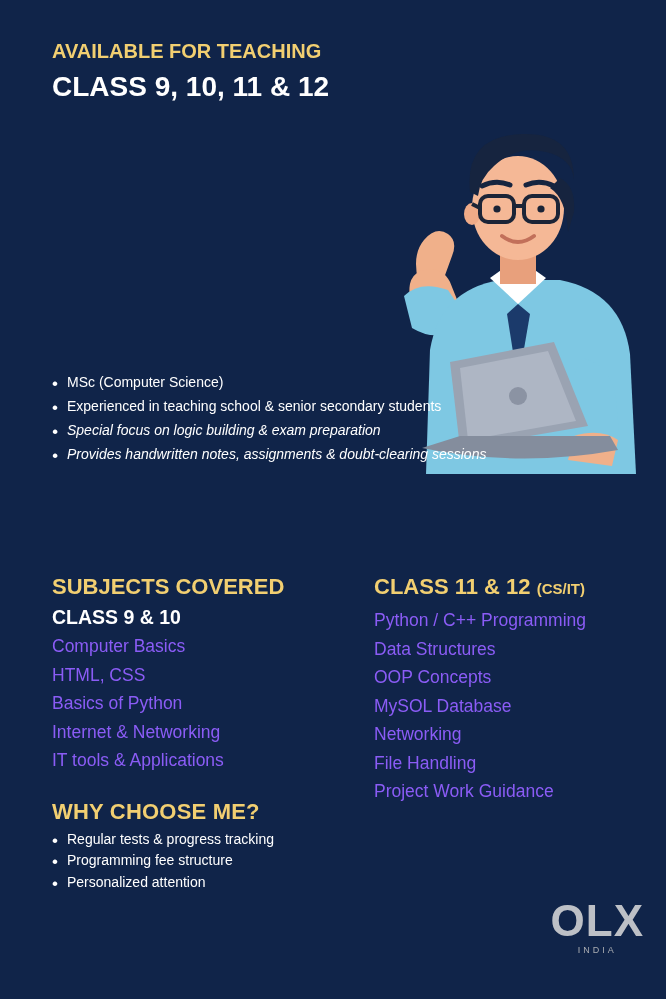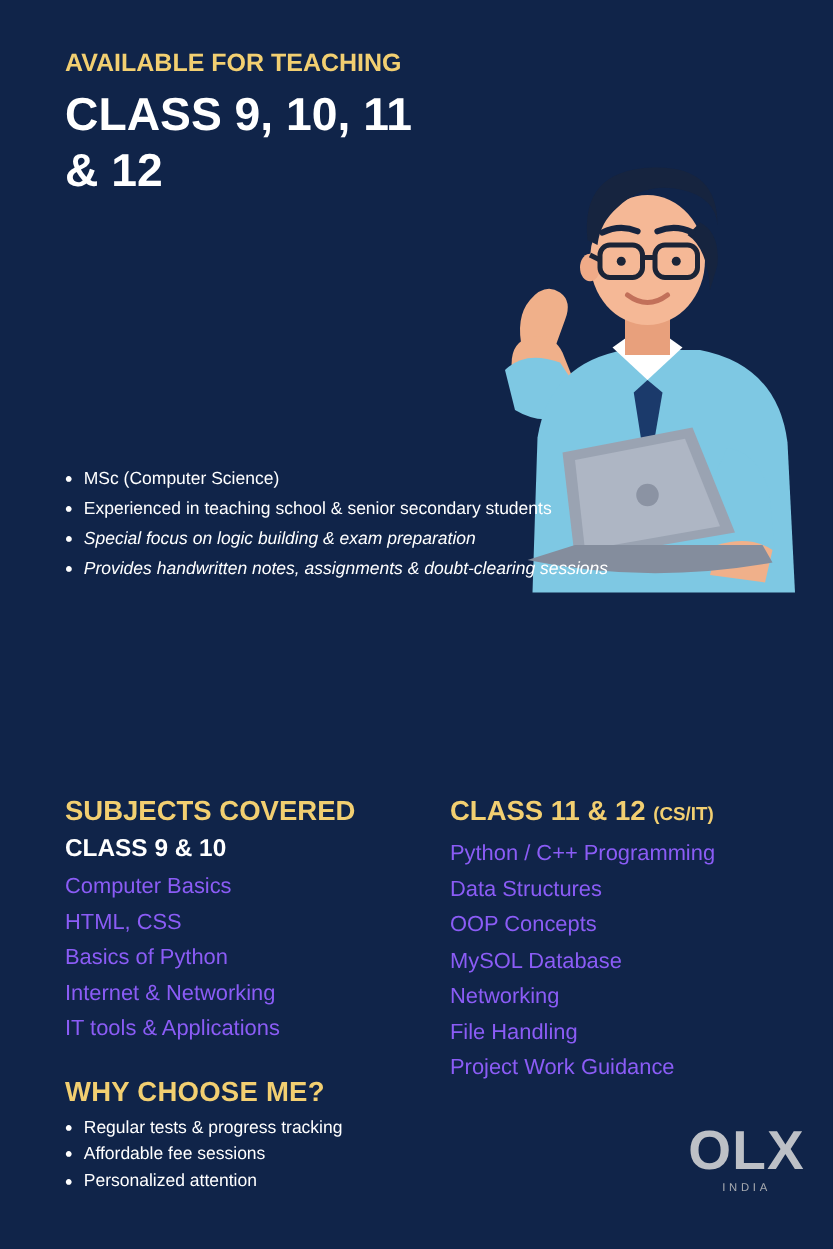--- a/index.html
+++ b/index.html
@@ -51,21 +51,21 @@
   }
   .subtitle {
     font-size: 20px;
     font-weight: bold;
     color: #f2cf71;
     line-height: 1.12;
     margin: 10px 0 0 0;
     max-width: 290px;
   }
   .classes {
-    font-size: 37px;
+    font-size: 28px;
     font-weight: bold;
     color: #ffffff;
     line-height: 1.2;
     margin: 8px 0 0 0;
     max-width: 280px;
   }
 
   
   .about {
     position: absolute;
@@ -106,25 +106,25 @@
     max-width: 430px;
   }
   .about .bullets li.wide {
     max-width: 580px;
     font-style: italic;
   }
 
   
   .cols {
     position: absolute;
-    top: 636px;
+    top: 574px;
     left: 52px;
     width: 590px;
     display: flex;
-    gap: 8px;
+    gap: 22px;
   }
   .col-left { width: 300px; }
   .col-right { width: 268px; }
 
   .col-head {
     font-size: 22px;
     font-weight: bold;
     color: #f2cf71;
     margin: 0 0 6px 0;
   }
@@ -261,21 +261,21 @@
         <li>HTML, CSS</li>
         <li>Basics of Python</li>
         <li>Internet &amp; Networking</li>
         <li>IT tools &amp; Applications</li>
       </ul>
 
       <div class="why">
         <div class="sec-head">WHY CHOOSE ME?</div>
         <ul class="bullets">
           <li>Regular tests &amp; progress tracking</li>
-          <li>Affordable fee sessions</li>
+          <li>Programming fee structure</li>
           <li>Personalized attention</li>
         </ul>
       </div>
     </div>
 
     <div class="col-right">
       <div class="col-head">
         <span>CLASS 11 &amp; 12</span>
         <span class="small">(CS/IT)</span>
       </div>

